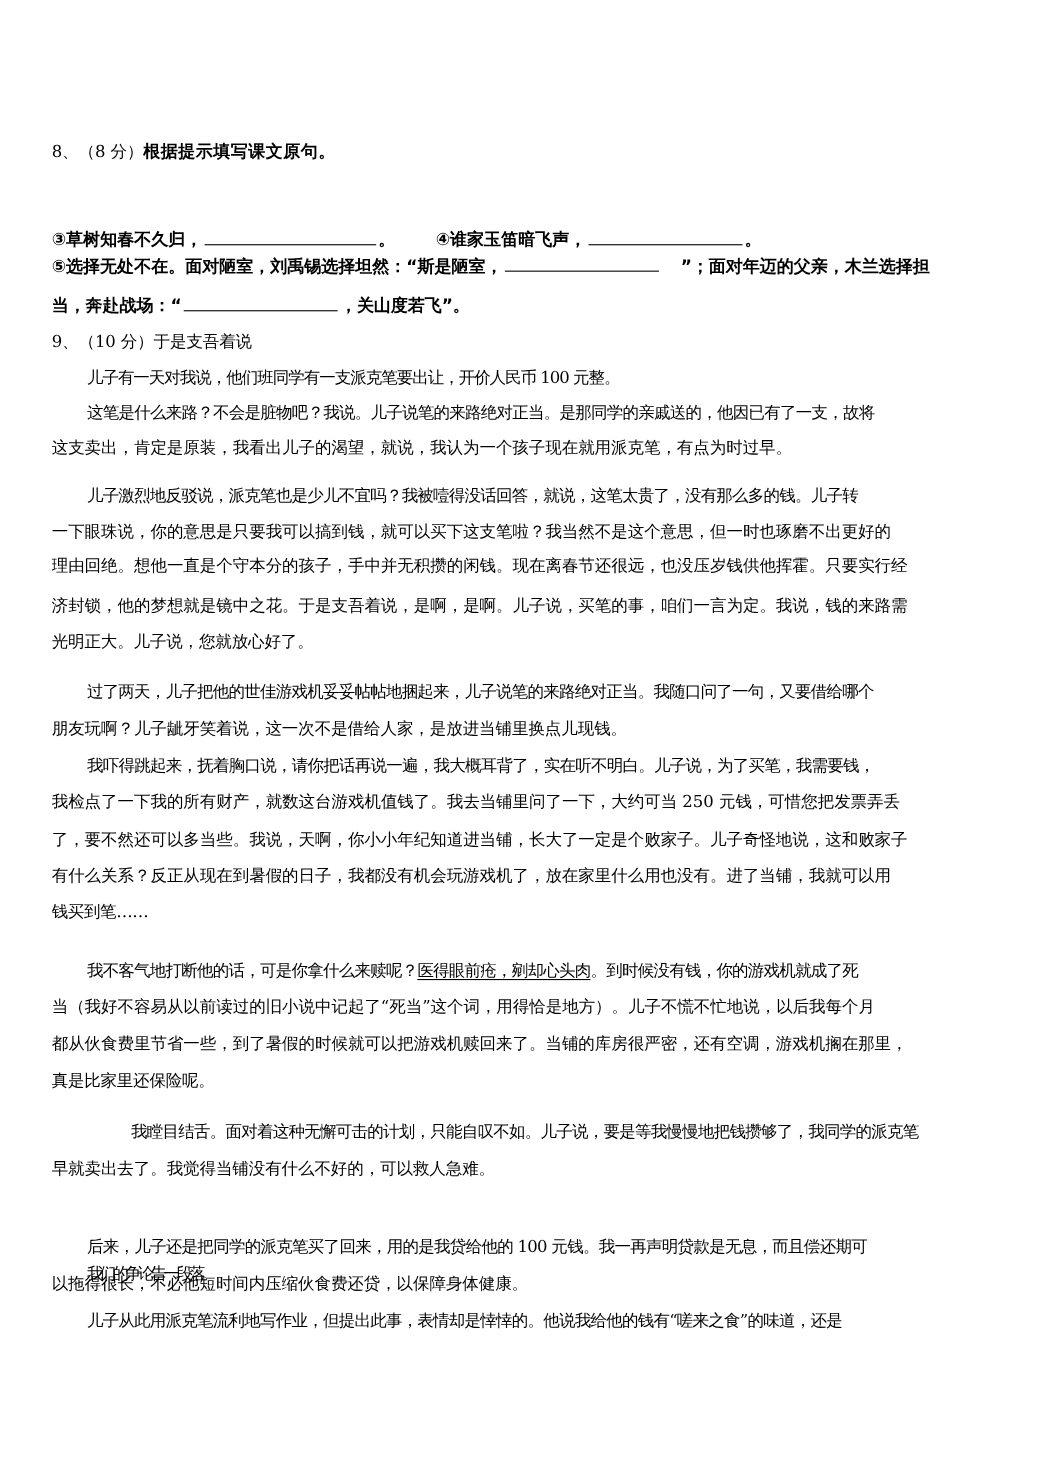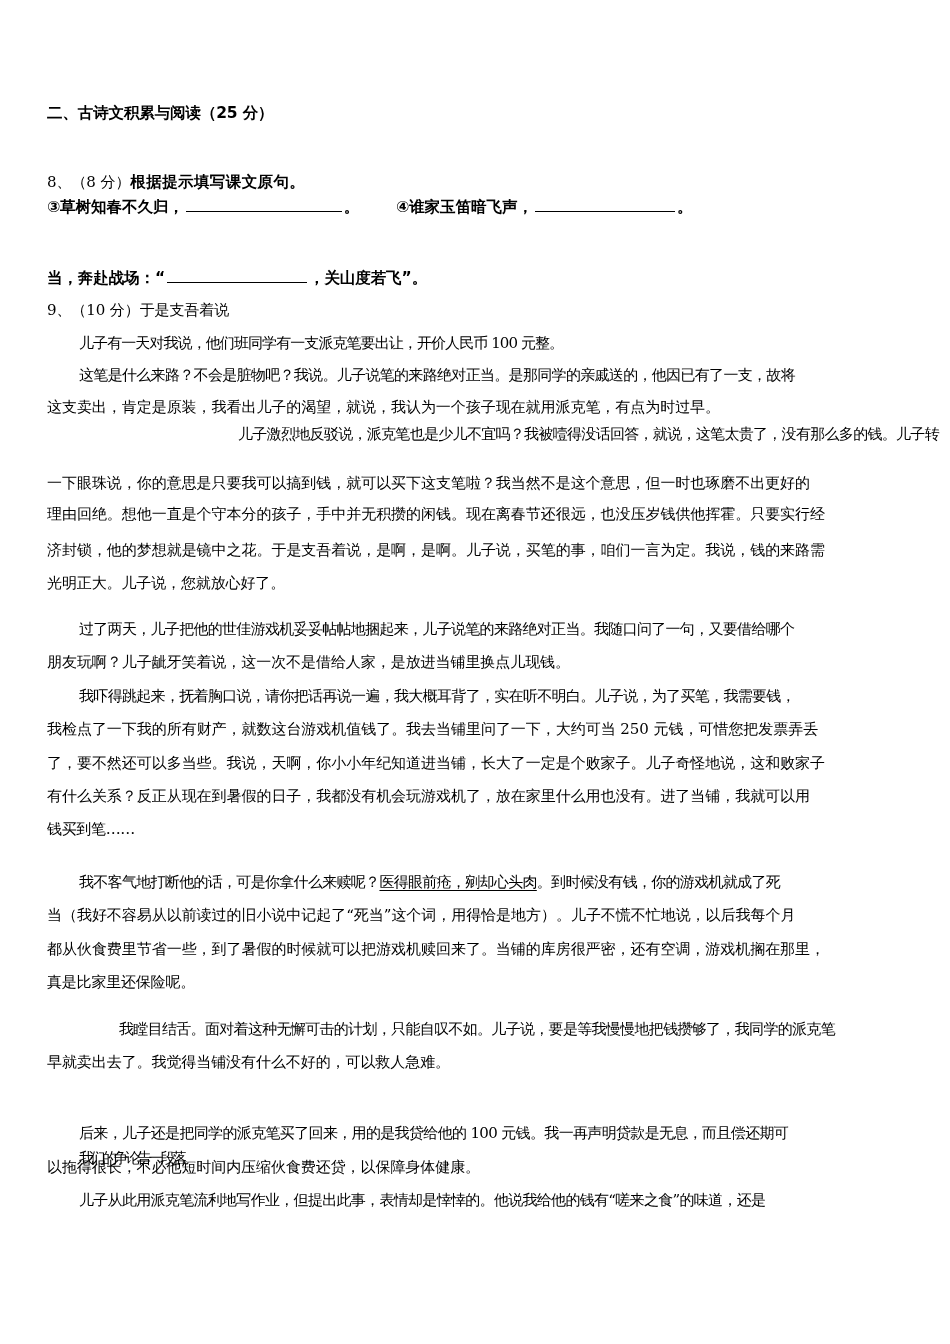--- a/index.html
+++ b/index.html
@@ -16,50 +16,52 @@
   .indent { left: 79px; }
   .blank { display: inline-block; border-bottom: 1.2px solid #000; height: 14px; vertical-align: baseline; margin: 0 2px; }
   .ul { text-decoration: underline; text-underline-offset: 3px; }
   .justify { letter-spacing: 2.1px; }
 </style>
 </head>
 <body>
 
 <div class="page">
 
-  <div class="line bold" style="top: 103px; letter-spacing: -0.125px;">二、古诗文积累与阅读（25 分）</div>
 
-  <div class="line" style="top: 128px; letter-spacing: -0.0769231px; margin-top: 44px;">
+  <div class="line" style="top: 128px; letter-spacing: -0.0769231px;">
     <span class="serif-head">8、</span><span class="serif-head">（8 分）</span><span class="bold">根据提示填写课文原句。</span>
   </div>
 
 
-  <div class="line bold" style="top: 197px; letter-spacing: -0.0322581px;">
+  <div class="line bold" style="top: 208px; letter-spacing: -0.0322581px;">
     <span>
       <span>③</span><span>草树知春不久归，</span><span class="blank" style="width:156px;"></span><span>。</span>
     </span>
     <span style="display:inline-block;width:26px;"></span>
     <span>
       <span>④</span><span>谁家玉笛暗飞声，</span><span class="blank" style="width:140px;"></span><span>。</span>
     </span>
   </div>
 
+  <div class="line bold" style="top: 232px; letter-spacing: -0.04px;">
+    <span>⑤</span><span>选择无处不在。面对陋室，刘禹锡选择坦然：“斯是陋室，</span><span class="blank" style="width:140px;"></span><span style="display:inline-block;width:18px;"></span><span>”；面对年迈的父亲，木兰选择担</span>
+  </div>
   <div class="line bold" style="top: 268px; letter-spacing: -0.0833333px;">
     <span>当，奔赴战场：“</span><span class="blank" style="width:140px;"></span><span>，关山度若飞”。</span>
   </div>
 
   <div class="line" style="top: 300px; letter-spacing: -0.0952381px;">
     <span>9、</span><span>（10 分）</span><span>于是支吾着说</span>
   </div>
 
   <div id="passage">
       <div class="line indent" style="top: 333px; letter-spacing: -0.918919px;">儿子有一天对我说，他们班同学有一支派克笔要出让，开价人民币 100 元整。</div>
       <div class="line indent justify" style="top: 365px; letter-spacing: -0.68px;">这笔是什么来路？不会是脏物吧？我说。儿子说笔的来路绝对正当。是那同学的亲戚送的，他因已有了一支，故将</div>
       <div class="line justify" style="top: 397px; letter-spacing: -0.0444444px;">这支卖出，肯定是原装，我看出儿子的渴望，就说，我认为一个孩子现在就用派克笔，有点为时过早。</div>
-      <div class="line indent justify" style="top: 424px; letter-spacing: -0.693878px; text-align: right;">儿子激烈地反驳说，派克笔也是少儿不宜吗？我被噎得没话回答，就说，这笔太贵了，没有那么多的钱。儿子转</div>
+      <div class="line indent justify" style="top: 440px; letter-spacing: -0.693878px;">儿子激烈地反驳说，派克笔也是少儿不宜吗？我被噎得没话回答，就说，这笔太贵了，没有那么多的钱。儿子转</div>
       <div class="line justify" style="top: 473px; letter-spacing: -0.0392157px;">一下眼珠说，你的意思是只要我可以搞到钱，就可以买下这支笔啦？我当然不是这个意思，但一时也琢磨不出更好的</div>
       <div class="line justify" style="top: 506px; letter-spacing: -0.0384615px; font-family: Liberation Mono, monospace;">理由回绝。想他一直是个守本分的孩子，手中并无积攒的闲钱。现在离春节还很远，也没压岁钱供他挥霍。只要实行经</div>
       <div class="line justify" style="top: 540px; letter-spacing: -0.0384615px;">济封锁，他的梦想就是镜中之花。于是支吾着说，是啊，是啊。儿子说，买笔的事，咱们一言为定。我说，钱的来路需</div>
       <div class="line" style="top: 573px; letter-spacing: -0.125px;">光明正大。儿子说，您就放心好了。</div>
       <div class="line indent justify" style="top: 619px; letter-spacing: -0.693878px;">过了两天，儿子把他的世佳游戏机妥妥帖帖地捆起来，儿子说笔的来路绝对正当。我随口问了一句，又要借给哪个</div>
       <div class="line" style="top: 652px; letter-spacing: -0.0571429px;">朋友玩啊？儿子龇牙笑着说，这一次不是借给人家，是放进当铺里换点儿现钱。</div>
       <div class="line indent justify" style="top: 686px; letter-spacing: -0.68px;">我吓得跳起来，抚着胸口说，请你把话再说一遍，我大概耳背了，实在听不明白。儿子说，为了买笔，我需要钱，</div>
       <div class="line justify" style="top: 719px; letter-spacing: -0.037037px;">我检点了一下我的所有财产，就数这台游戏机值钱了。我去当铺里问了一下，大约可当 250 元钱，可惜您把发票弄丢</div>
       <div class="line justify" style="top: 753px; letter-spacing: -0.0384615px;">了，要不然还可以多当些。我说，天啊，你小小年纪知道进当铺，长大了一定是个败家子。儿子奇怪地说，这和败家子</div>
       <div class="line justify" style="top: 786px; letter-spacing: -0.0392157px;">有什么关系？反正从现在到暑假的日子，我都没有机会玩游戏机了，放在家里什么用也没有。进了当铺，我就可以用</div>

